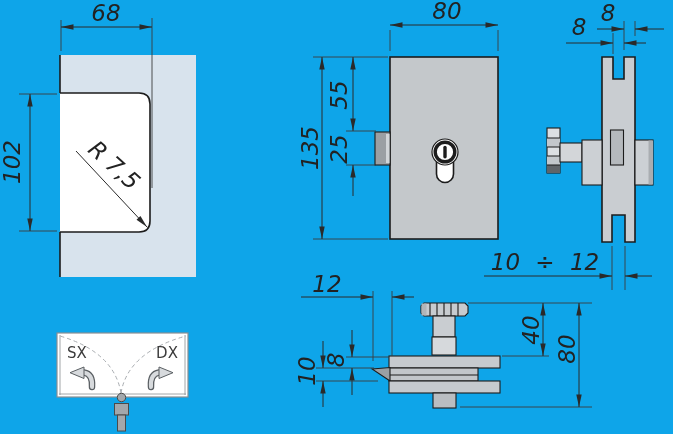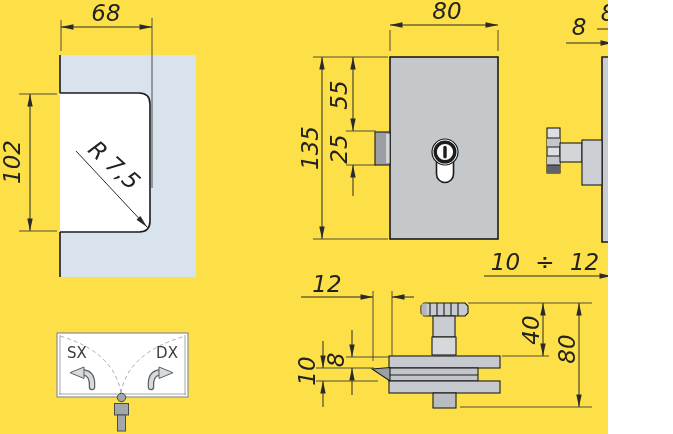--- a/index.html
+++ b/index.html
@@ -1,17 +1,17 @@
 <!DOCTYPE html>
 <html><head>
 <meta charset="utf-8">
 <style>
   html,body{margin:0;padding:0;background:#fff;}
-  .canvas{position:relative;width:572px;height:434px;background:#fde047;overflow:hidden;
-          font-family:"DejaVu Sans",sans-serif;padding-left:36px;}
+  .canvas{position:relative;width:673px;height:434px;background:#0ea5e9;overflow:hidden;
+          font-family:"DejaVu Sans",sans-serif;}
   svg{position:absolute;left:0;top:0;}
   .dim{stroke:#2a2a2a;stroke-width:1;fill:none;}
   .ext{stroke:#3d3d3d;stroke-width:0.9;fill:none;}
   .shape{stroke:#1c1c1c;stroke-width:1.6;}
   .thin{stroke:#1c1c1c;stroke-width:1.1;}
   .dt{font:italic 23px "DejaVu Sans",sans-serif;fill:#222;}
   .dt-range{word-spacing:8px;}
   .lbl{font:15px "DejaVu Sans",sans-serif;fill:#3c3c3c;}
   .dash{stroke:#a9adb1;stroke-width:1;fill:none;stroke-dasharray:4 3;}
 </style>

